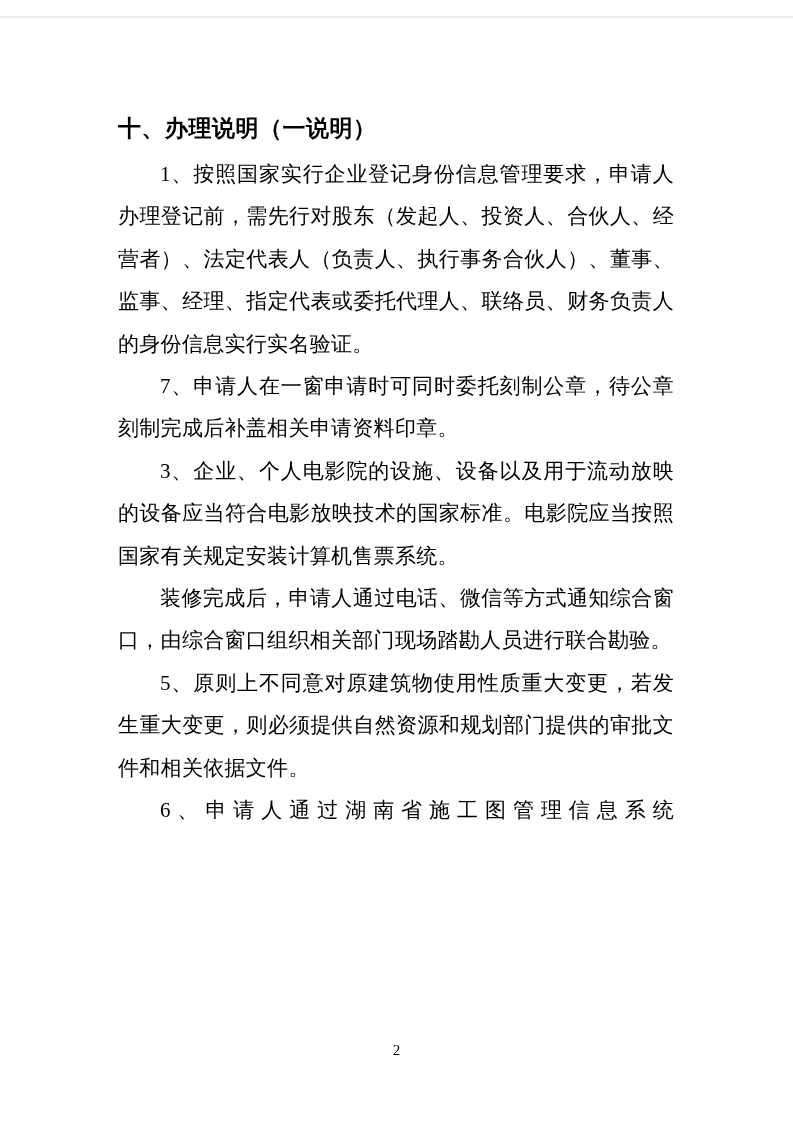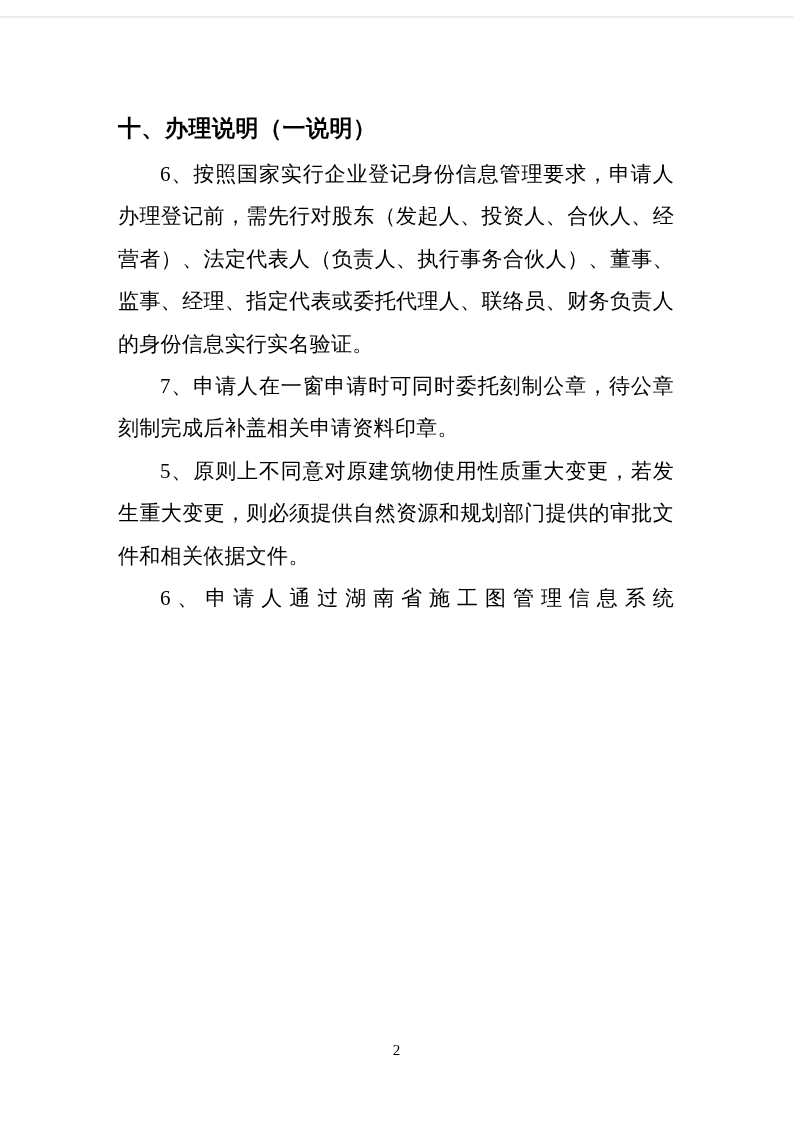--- a/index.html
+++ b/index.html
@@ -67,26 +67,28 @@
 </style>
 </head>
 <body>
 
 <div class="page">
   <div class="top-edge"></div>
 
   <div class="content">
     <h1 class="doc-heading">十、办理说明（一说明）</h1>
 
-    <p class="para">6、按照国家实行企业登记身份信息管理要求，申请人办理登记前，需先行对股东（发起人、投资人、合伙人、经营者）、法定代表人（负责人、执行事务合伙人）、董事、监事、经理、指定代表或委托代理人、联络员、财务负责人的身份信息实行实名验证。</p>
+    <p class="para">1、按照国家实行企业登记身份信息管理要求，申请人办理登记前，需先行对股东（发起人、投资人、合伙人、经营者）、法定代表人（负责人、执行事务合伙人）、董事、监事、经理、指定代表或委托代理人、联络员、财务负责人的身份信息实行实名验证。</p>
 
     <p class="para">7、申请人在一窗申请时可同时委托刻制公章，待公章刻制完成后补盖相关申请资料印章。</p>
 
+    <p class="para">3、企业、个人电影院的设施、设备以及用于流动放映的设备应当符合电影放映技术的国家标准。电影院应当按照国家有关规定安装计算机售票系统。</p>
 
 
+    <p class="para">装修完成后，申请人通过电话、微信等方式通知综合窗口，由综合窗口组织相关部门现场踏勘人员进行联合勘验。</p>
 
     <p class="para">5、原则上不同意对原建筑物使用性质重大变更，若发生重大变更，则必须提供自然资源和规划部门提供的审批文件和相关依据文件。</p>
 
     <p class="para last-justify">6、申请人通过湖南省施工图管理信息系统</p>
   </div>
 
   <div class="page-number">2</div>
 </div>
 
 </body></html>

